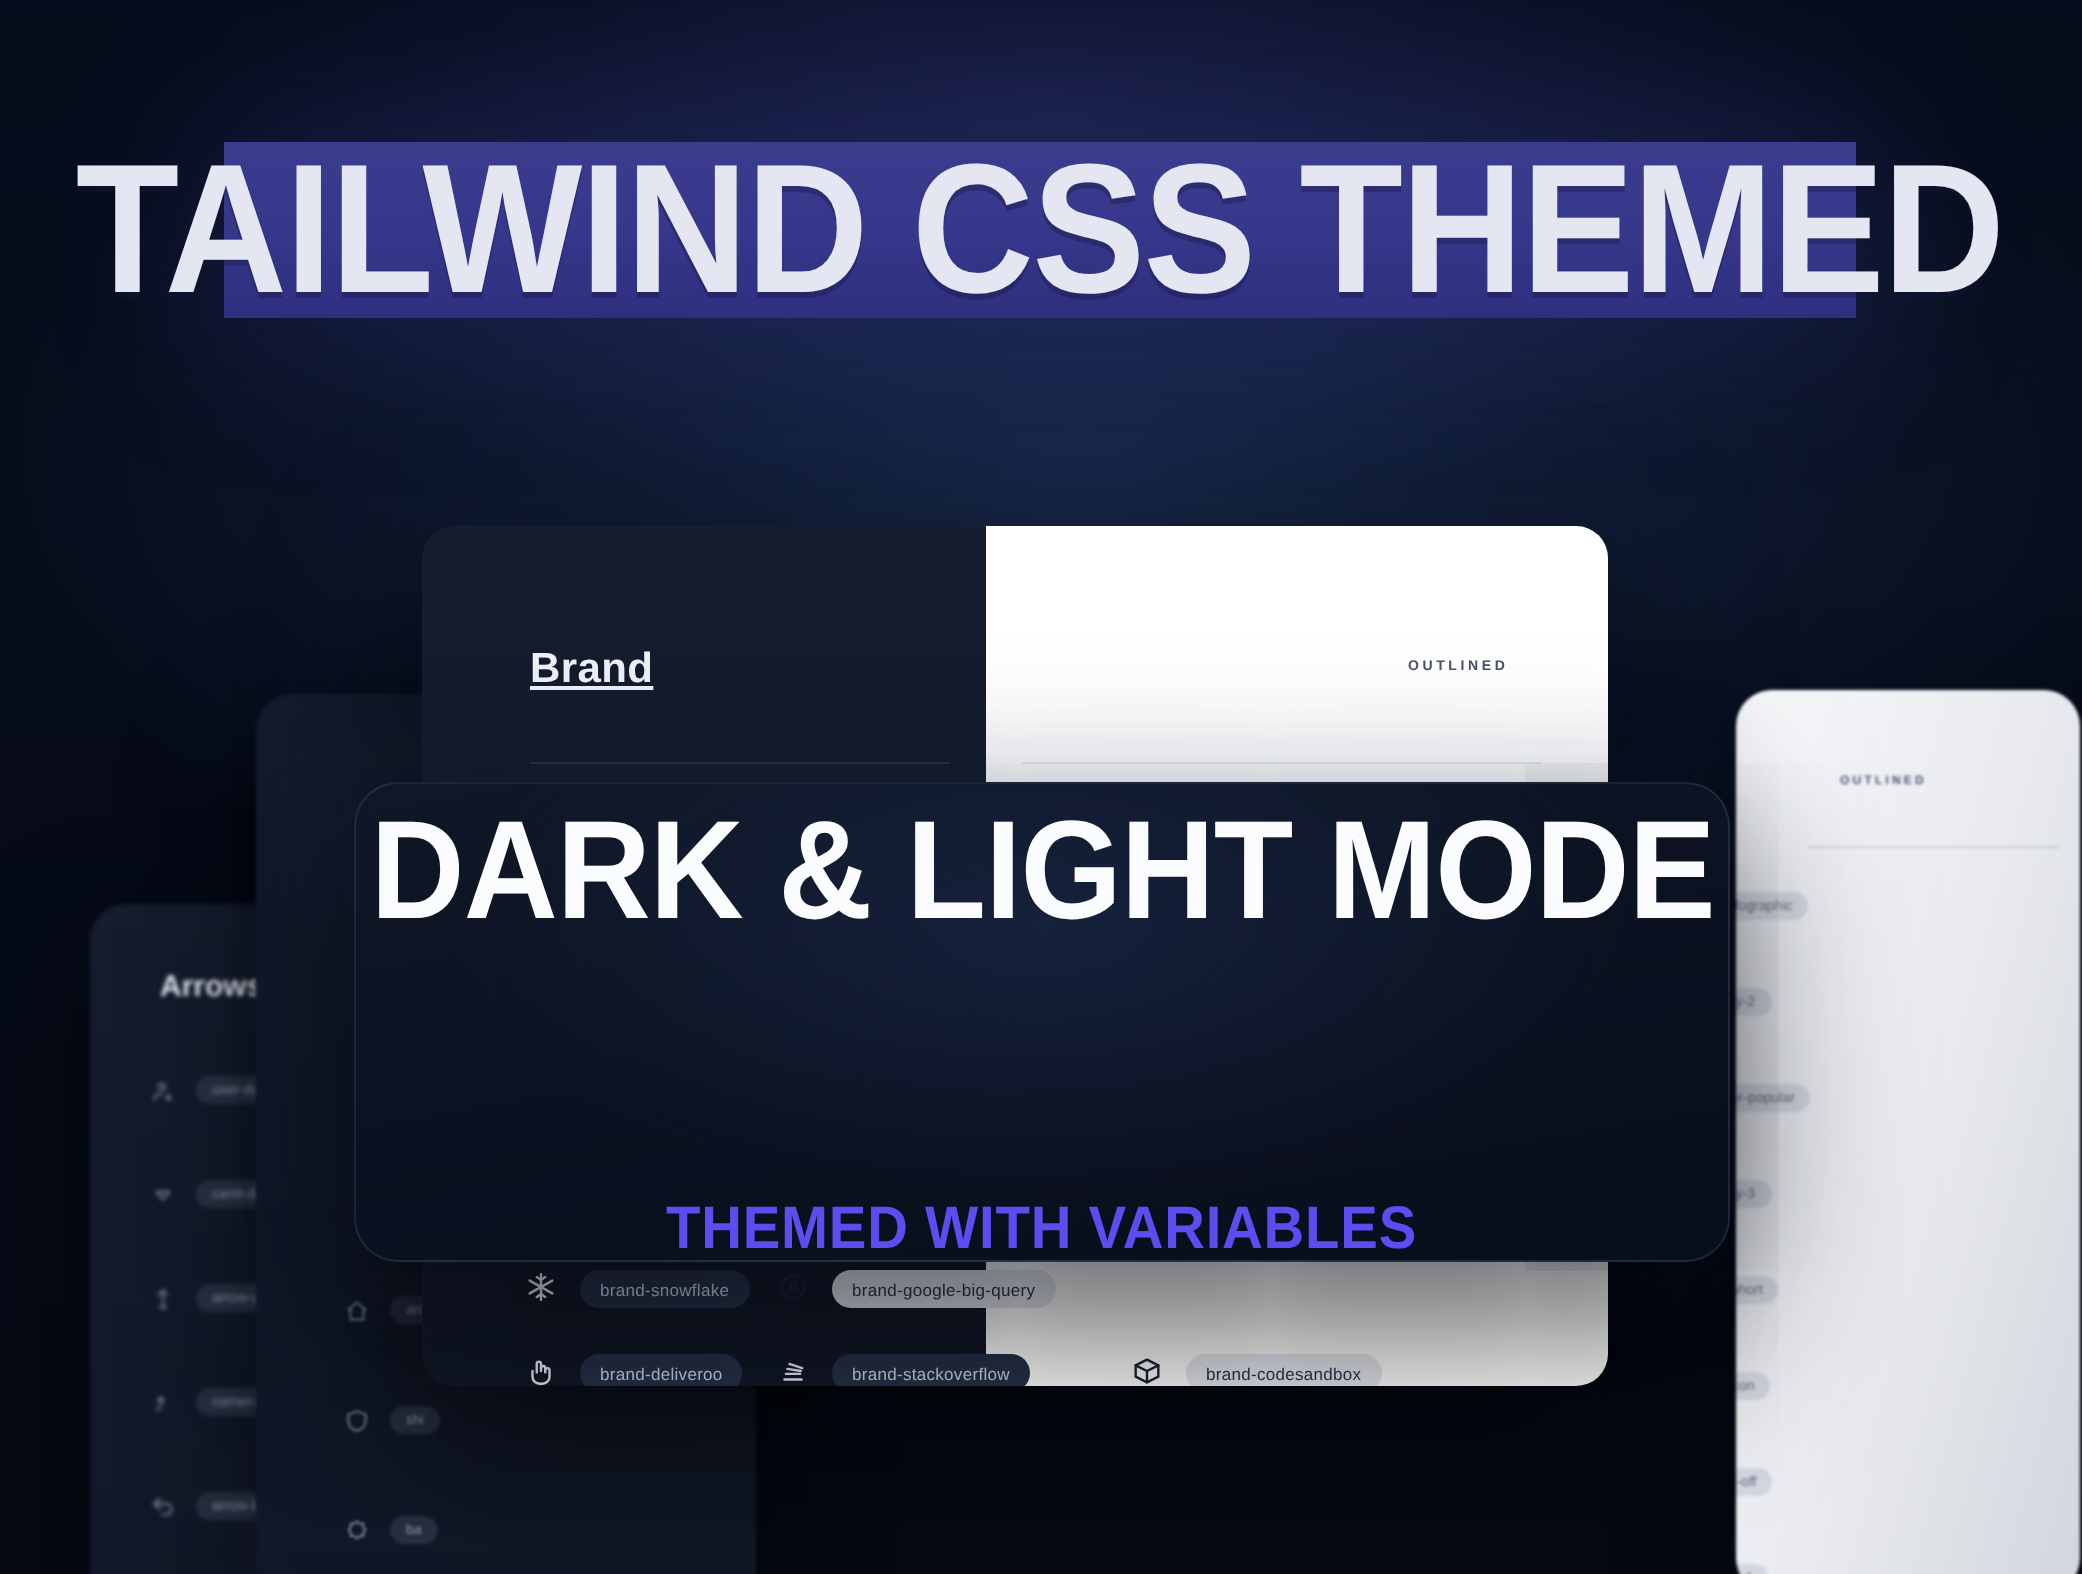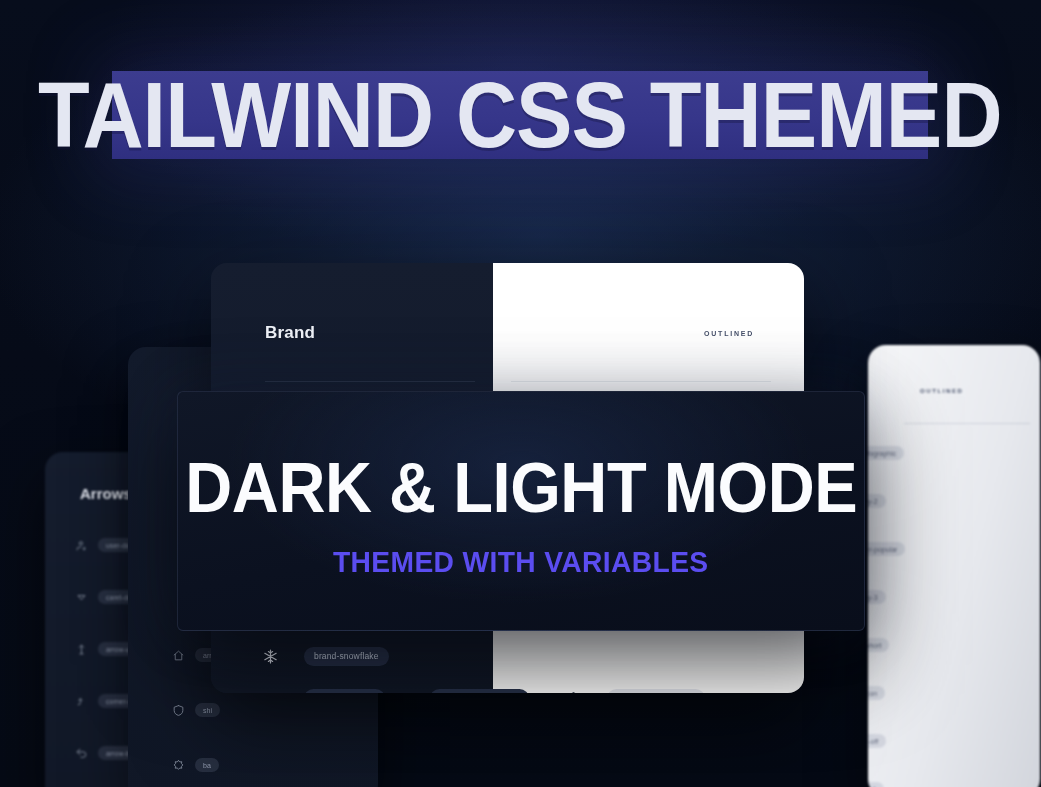--- a/index.html
+++ b/index.html
@@ -98,65 +98,65 @@
   #card-brand .half-dark{
     position:absolute; left:0; top:0; width:282px; height:100%;
     background:linear-gradient(180deg,#151d2f 0%,#111827 100%);
   }
   #card-brand .half-light{
     position:absolute; left:282px; top:0; right:0; height:100%;
     background:#ffffff;
   }
   #card-brand .brand-title{
     position:absolute; left:54px; top:60px;
-    font-size:17px; font-weight:700; color:#eef1f7; letter-spacing:.2px;
+    font-size:21px; font-weight:700; color:#eef1f7; letter-spacing:.2px;text-decoration:underline;
   }
   #card-brand .outlined-label{
     position:absolute; left:493px; top:67px;
     font-size:7px; font-weight:700; letter-spacing:1.8px; color:#46506a;
   }
   #card-brand .rule-dark{
     position:absolute; left:54px; top:118px; width:210px; height:1px;
     background:rgba(150,170,205,.14);
   }
   #card-brand .rule-light{
     position:absolute; left:300px; top:118px; width:260px; height:1px;
     background:rgba(60,75,105,.10);
   }
   
   #icon-grid{
     position:absolute; left:0; top:330px; width:100%;
   }
   .grid-row{ display:flex; }
   .grid-cell{
-    width:177px; display:flex; align-items:center; gap:25px;
+    width:177px; display:flex; align-items:flex-start; gap:11px;
     height:42px; padding-left:0;
   }
   .grid-col-pad{ padding-left:51px; }
   .g-ico{ width:17px; height:17px; flex:none; display:block; }
   .g-chip{
     height:19px; border-radius:10px; padding:0 10px;
     display:flex; align-items:center;
     font-size:8.5px; letter-spacing:.15px; white-space:nowrap;
   }
   .dark-ico{ color:#e6ebf5; }
   .dark-chip{ background:#27314a; color:#cdd6e6; }
   .light-ico{ color:#1b2437; }
   .light-chip{ background:#e6e8ef; color:#2c3650; }
 
   
   #card-hero{
     position:absolute; left:177px; top:391px; width:688px; height:240px;
-    border-radius:6px;
+    border-radius:22px;
     background:
       radial-gradient(420px 200px at 50% 30%, rgba(28,44,80,.55) 0%, rgba(11,17,32,0) 70%),
       linear-gradient(170deg,#101727 0%,#0b1120 55%,#090e1b 100%);
     border:1px solid rgba(120,140,190,.18);
     box-shadow:0 34px 90px rgba(0,0,0,.65), 0 0 60px rgba(40,60,120,.18);
-    display:flex; flex-direction:column; align-items:center; justify-content:center;
+    display:flex; flex-direction:column; align-items:center; justify-content:space-between;
   }
   #card-hero .hero-title{
     font-family:"Liberation Sans Narrow","Liberation Sans", sans-serif;
     font-weight:700;
     font-size:70px; line-height:1;
     color:#fbfcfe; letter-spacing:-.5px;
     transform:scaleX(.93);
     white-space:nowrap;
     margin-top:8px;
   }
@@ -304,20 +304,28 @@
           </div>
         </div>
         <div class="grid-row">
           <div class="grid-cell grid-col-pad">
             <svg viewBox="0 0 24 24" fill="none" stroke="currentColor" stroke-width="1.7" stroke-linecap="round" stroke-linejoin="round" class="g-ico dark-ico">
               <path d="M12 3v18M4 7.5l16 9M20 7.5l-16 9"></path>
               <path d="M9 5l3 2 3-2M9 19l3-2 3 2"></path>
             </svg>
             <span class="g-chip dark-chip">brand-snowflake</span>
           </div>
+          <div class="grid-cell">
+            <svg viewBox="0 0 24 24" fill="none" stroke="currentColor" stroke-width="1.7" stroke-linecap="round" stroke-linejoin="round" class="g-ico light-ico">
+              <path d="M4 12a8 8 0 1 0 16 0 8 8 0 1 0-16 0"></path>
+              <path d="M10 11a2 2 0 1 0 4 0 2 2 0 1 0-4 0"></path>
+              <path d="M13.5 12.5L16 15"></path>
+            </svg>
+            <span class="g-chip light-chip">brand-google-big-query</span>
+          </div>
         </div>
         <div class="grid-row">
           <div class="grid-cell grid-col-pad">
             <svg viewBox="0 0 24 24" fill="none" stroke="currentColor" stroke-width="1.7" stroke-linecap="round" stroke-linejoin="round" class="g-ico dark-ico">
               <path d="M9 13V7a1.5 1.5 0 0 1 3 0v5"></path>
               <path d="M12 10a1.5 1.5 0 0 1 3 0v3"></path>
               <path d="M15 11.5a1.5 1.5 0 0 1 3 0V16a5 5 0 0 1-5 5h-2a5 5 0 0 1-5-5v-4"></path>
             </svg>
             <span class="g-chip dark-chip">brand-deliveroo</span>
           </div>

